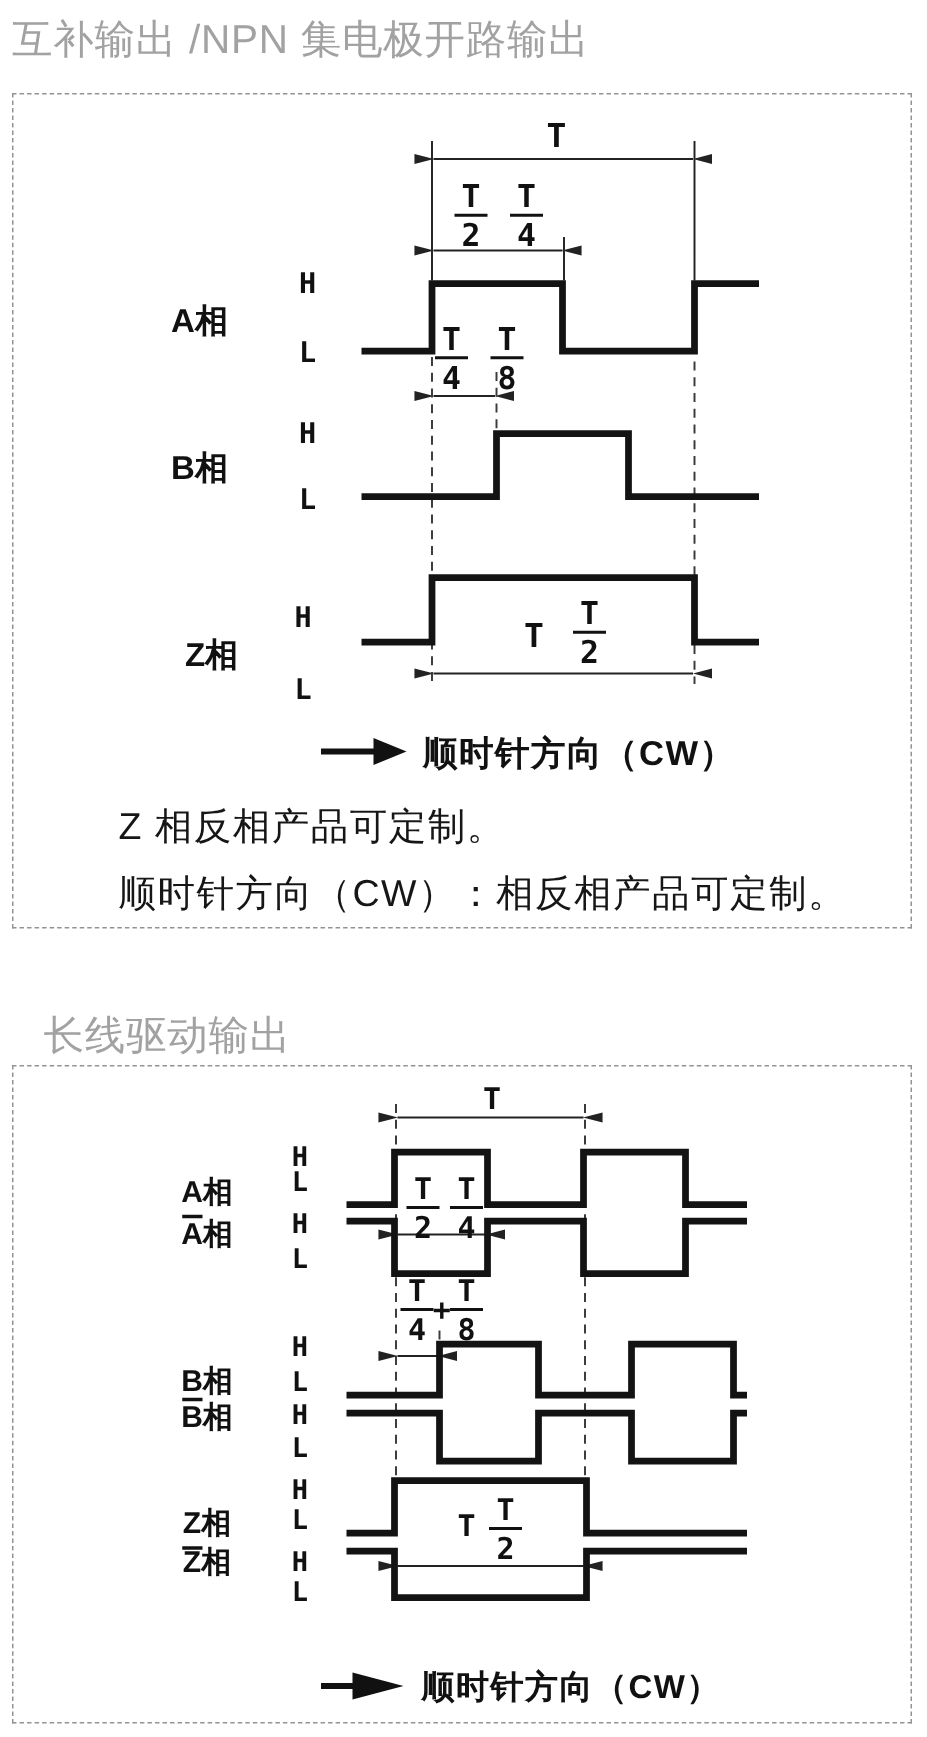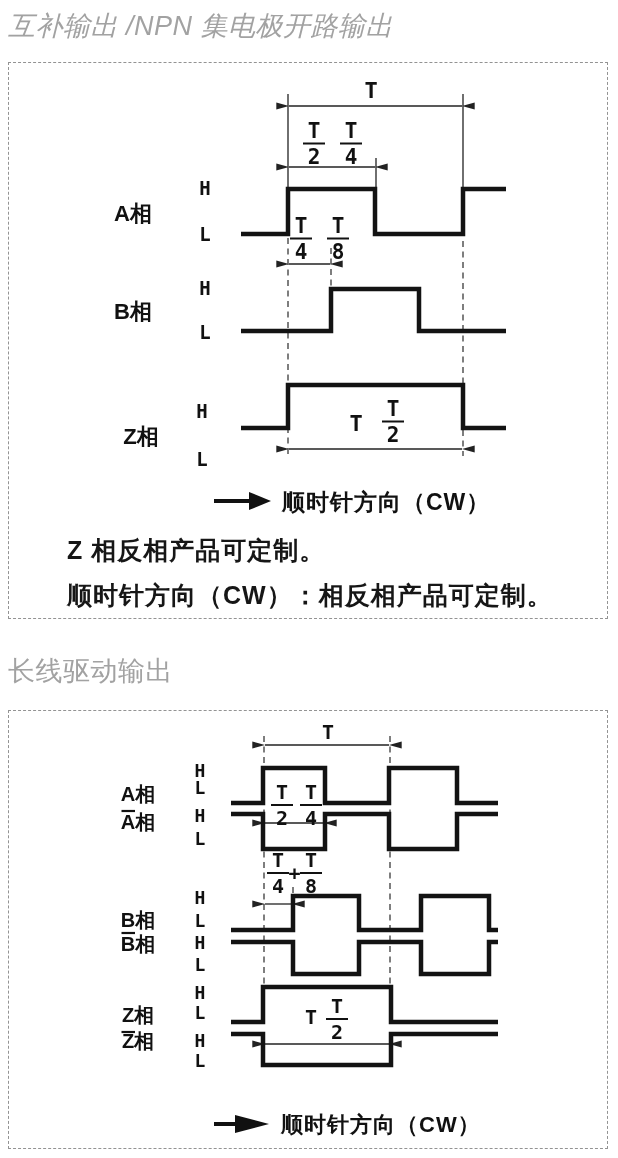--- a/index.html
+++ b/index.html
@@ -1,28 +1,28 @@
 <!DOCTYPE html>
 <html><head>
 <meta charset="utf-8">
 <style>
   html,body{margin:0;padding:0;background:#fff;}
   body{width:618px;height:1158px;position:relative;overflow:hidden;
        font-family:"Liberation Sans",sans-serif;}
   .sec-title{position:absolute;left:8px;color:#a2a2a2;font-size:27px;
        letter-spacing:0.5px;white-space:nowrap;}
-  #title1{top:8px;font-style:italic;}
-  #title2{top:653px;}
+  #title1{top:8px;}
+  #title2{top:672px;margin-left:21px;}
   .panel{position:absolute;left:8px;width:600px;border:1.5px dashed #939393;
        box-sizing:border-box;background:#fff;}
   #panel1{top:62px;height:557px;}
   #panel2{top:710px;height:439px;}
   .panel svg{position:absolute;left:0;top:0;}
-  .note{position:absolute;left:58px;color:#161616;font-size:25px;
-       font-weight:700;letter-spacing:1px;white-space:nowrap;}
+  .note{position:absolute;left:70px;color:#161616;font-size:25px;
+       font-weight:400;letter-spacing:1px;white-space:nowrap;}
   #note1{top:471px;}
   #note2{top:516px;}
   text{fill:#111;}
   .mono{font-family:"DejaVu Sans Mono",monospace;font-weight:bold;}
   .cjk{font-family:"Liberation Sans",sans-serif;font-weight:bold;}
   .thin{stroke:#222;stroke-width:1.3;fill:none;}
   .bar{stroke:#111;stroke-width:2;}
   .dash{stroke:#3a3a3a;stroke-width:1.3;fill:none;stroke-dasharray:6 4.5;}
   .wave{stroke:#131313;stroke-width:4.5;fill:none;stroke-linejoin:miter;}
   .cwline{stroke:#111;stroke-width:4;}

